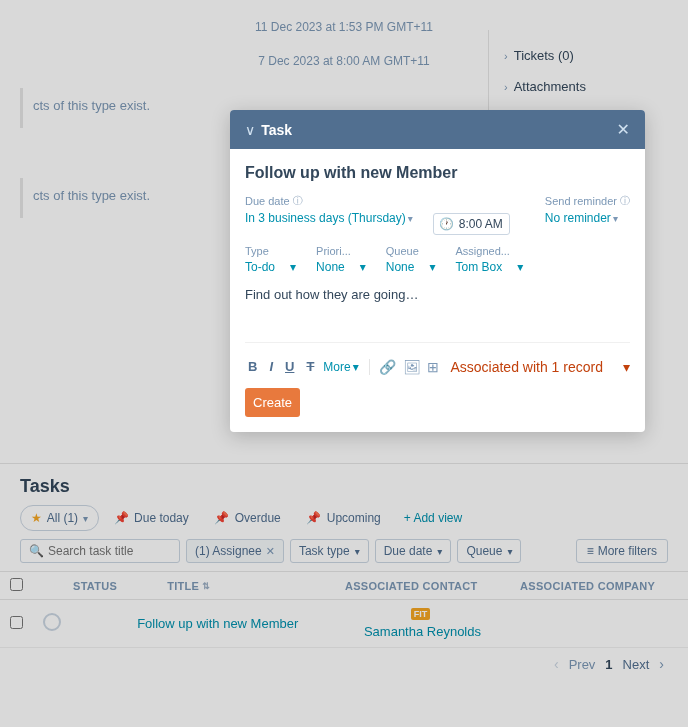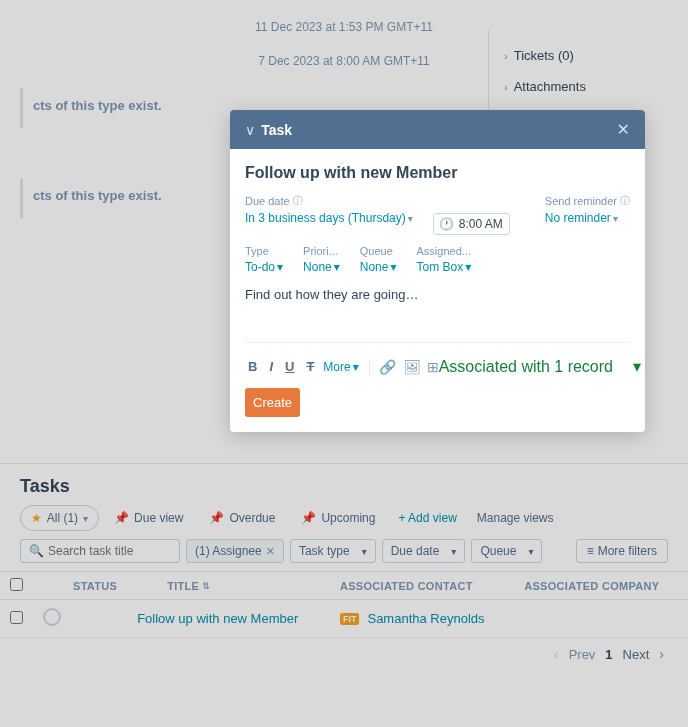--- a/index.html
+++ b/index.html
@@ -24,21 +24,20 @@
     .bg-timestamp {
       text-align: center;
       color: #7c98b6;
       font-size: 12px;
       margin-bottom: 20px;
     }
     .bg-section {
       display: flex;
       align-items: flex-start;
       margin-bottom: 30px;
-      font-weight: bold;
     }
     .bg-divider {
       width: 3px;
       height: 40px;
       background: #e5e5e5;
       margin-right: 10px;
       flex-shrink: 0;
     }
     .bg-text {
       color: #7c98b6;
@@ -218,21 +217,21 @@
     .type-label {
       font-size: 11px;
       color: #7c98b6;
     }
     .type-value {
       color: #0091ae;
       font-size: 12px;
       cursor: pointer;
       display: flex;
       align-items: center;
-      gap: 2px;
+      gap: 15px;
     }
 
     .notes-area {
       min-height: 60px;
       font-size: 13px;
       color: #33475b;
       margin-bottom: 10px;
       padding: 4px 0;
       border-bottom: 1px solid #f0f0f0;
     }
@@ -272,22 +271,22 @@
       height: 16px;
       background: #e5e5e5;
       margin: 0 4px;
     }
     .toolbar-icon {
       color: #7c98b6;
       font-size: 14px;
       cursor: pointer;
     }
     .associated-link {
-      color: #15803d;
-      font-size: 16px;
+      color: #c2410c;
+      font-size: 14px;
       cursor: pointer;
       display: flex;
       align-items: center;
       gap: 20px;
       white-space: nowrap;
     }
 
     .create-btn {
       background: #e8793d;
       color: #fff;
@@ -400,21 +399,21 @@
       background: #f5f8fa;
     }
     .filter-chip .chip-close {
       color: #7c98b6;
       font-size: 11px;
       cursor: pointer;
     }
     .filter-chip-plain {
       display: flex;
       align-items: center;
-      gap: 12px;
+      gap: 5px;
       padding: 4px 8px;
       border: 1px solid #cbd6e2;
       border-radius: 3px;
       font-size: 12px;
       color: #516f90;
       cursor: pointer;
       background: #fff;
     }
     .more-filters-btn {
       display: flex;
@@ -475,20 +474,21 @@
       font-size: 9px;
       font-weight: 700;
       padding: 1px 3px;
       border-radius: 2px;
       margin-right: 4px;
     }
     .contact-cell {
       display: flex;
       align-items: center;
       gap: 4px;
+      flex-direction: column;
     }
 
     .tasks-pagination {
       display: flex;
       align-items: center;
       justify-content: flex-end;
       padding: 6px 20px;
       gap: 6px;
       font-size: 13px;
       color: #516f90;
@@ -653,32 +653,31 @@
   <div class="tasks-header">Tasks</div>
 
   <div class="tasks-tabs">
     <div class="tasks-tab active">
       <span class="star-icon">★</span>
       <span>All (1)</span>
       <span style="font-size:10px;color:#7c98b6;">▾</span>
     </div>
     <div class="tasks-tab">
       <span class="pin-icon">📌</span>
-      <span>Due view</span>
+      <span>Due today</span>
     </div>
     <div class="tasks-tab">
       <span class="pin-icon">📌</span>
       <span>Overdue</span>
     </div>
     <div class="tasks-tab">
       <span class="pin-icon">📌</span>
       <span>Upcoming</span>
     </div>
     <button class="add-view-btn">+ Add view</button>
-    <button class="manage-views-btn">Manage views</button>
   </div>
 
   <div class="tasks-filters">
     <div class="search-wrap">
       <span class="search-icon">🔍</span>
       <input type="text" placeholder="Search task title" style="">
     </div>
     <div class="filter-chip">
       <span>(1) Assignee</span>
       <span class="chip-close">✕</span>

